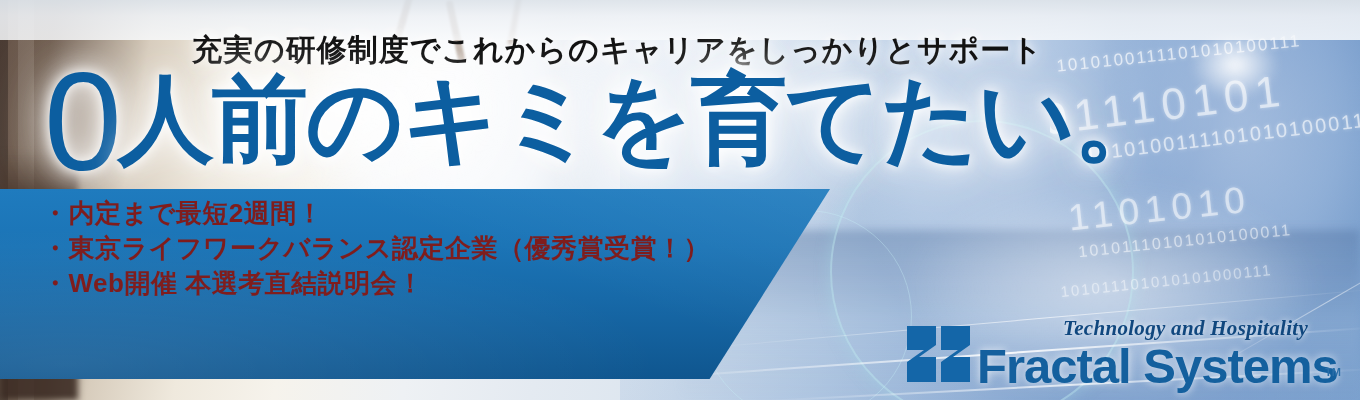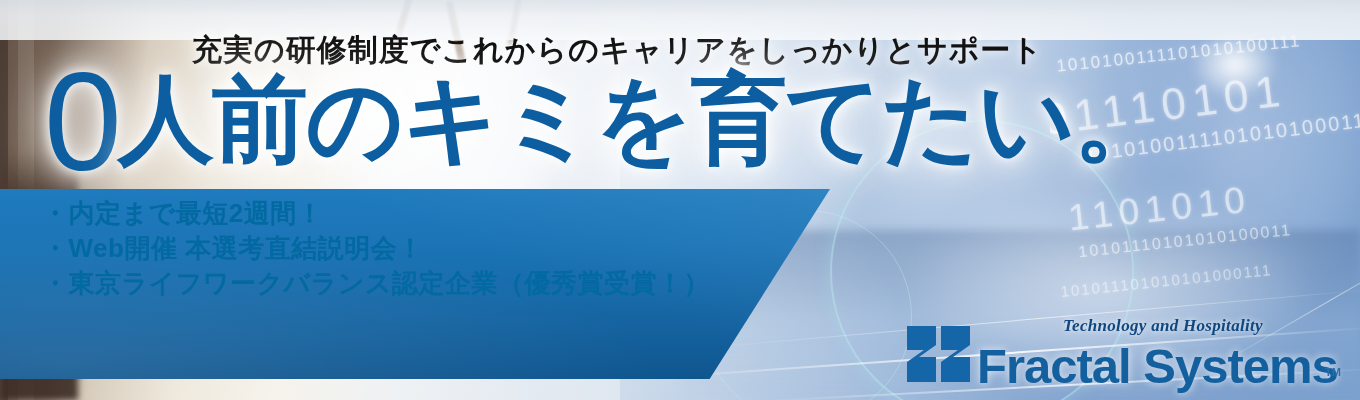--- a/index.html
+++ b/index.html
@@ -276,21 +276,21 @@
     left: 42px;
     top: 196px;
     margin: 0;
     padding: 0;
     list-style: none;
   }
   #bullet-list li {
     font-family: "Liberation Sans", sans-serif;
     font-size: 26px;
     font-weight: 700;
-    color: #0369a1;
+    color: #7f1d1d;
     line-height: 35px;
     white-space: nowrap;
     letter-spacing: 0.5px;
   }
 
   
   #logo-lockup {
     position: absolute;
     left: 905px;
     top: 316px;
@@ -302,21 +302,21 @@
     left: 0; top: 8px;
     width: 68px; height: 60px;
   }
   #logo-tagline {
     position: absolute;
     left: 158px;
     top: 0px;
     font-family: "Liberation Serif", serif;
     font-style: italic;
     font-weight: 700;
-    font-size: 17px;
+    font-size: 21px;
     color: #10477e;
     letter-spacing: 0.3px;
     white-space: nowrap;
     text-shadow: 0 0 6px rgba(255,255,255,0.9);
   }
   #logo-wordmark {
     position: absolute;
     left: 72px;
     top: 14px;
     font-family: "Liberation Sans", sans-serif;
@@ -382,22 +382,22 @@
   <div id="headline-group">
     <div id="subtitle">充実の研修制度でこれからのキャリアをしっかりとサポート</div>
     <div id="headline"><span id="headline-zero">0</span><span id="headline-rest">人前のキミを育てたい。</span></div>
   </div>
 
   <div id="blue-banner"></div>
   <div id="blue-banner-sheen"></div>
 
   <ul id="bullet-list">
     <li>・内定まで最短2週間！</li>
+    <li>・東京ライフワークバランス認定企業（優秀賞受賞！）</li>
     <li>・Web開催 本選考直結説明会！</li>
-    <li>・東京ライフワークバランス認定企業（優秀賞受賞！）</li>
   </ul>
 
   <div id="logo-lockup">
     <svg id="logo-mark" viewBox="0 0 68 60">
       <path d="M2 2 H31 V21 L14 33 H31 V58 H2 V38 L19 26 H2 Z" fill="#1466a8"></path>
       <path d="M36 2 H65 V21 L48 33 H65 V58 H36 V38 L53 26 H36 Z" fill="#1466a8"></path>
     </svg>
     <div id="logo-tagline">Technology and Hospitality</div>
     <div id="logo-wordmark">Fractal Systems</div>
     <div id="logo-tm">TM</div>

